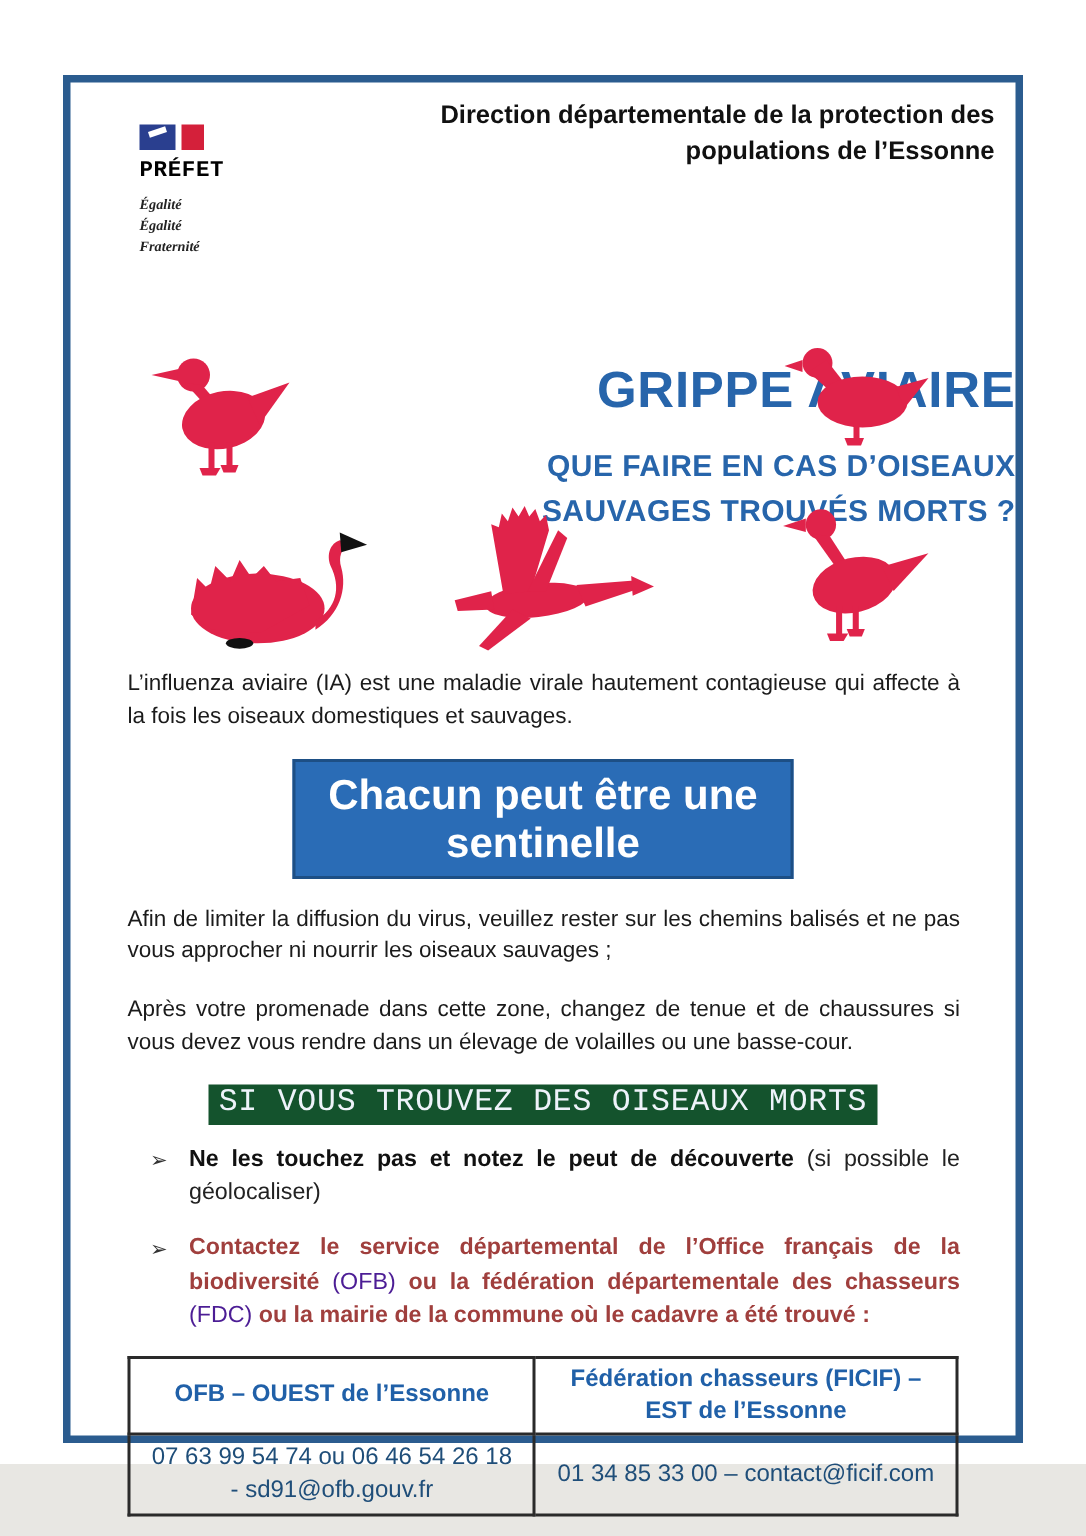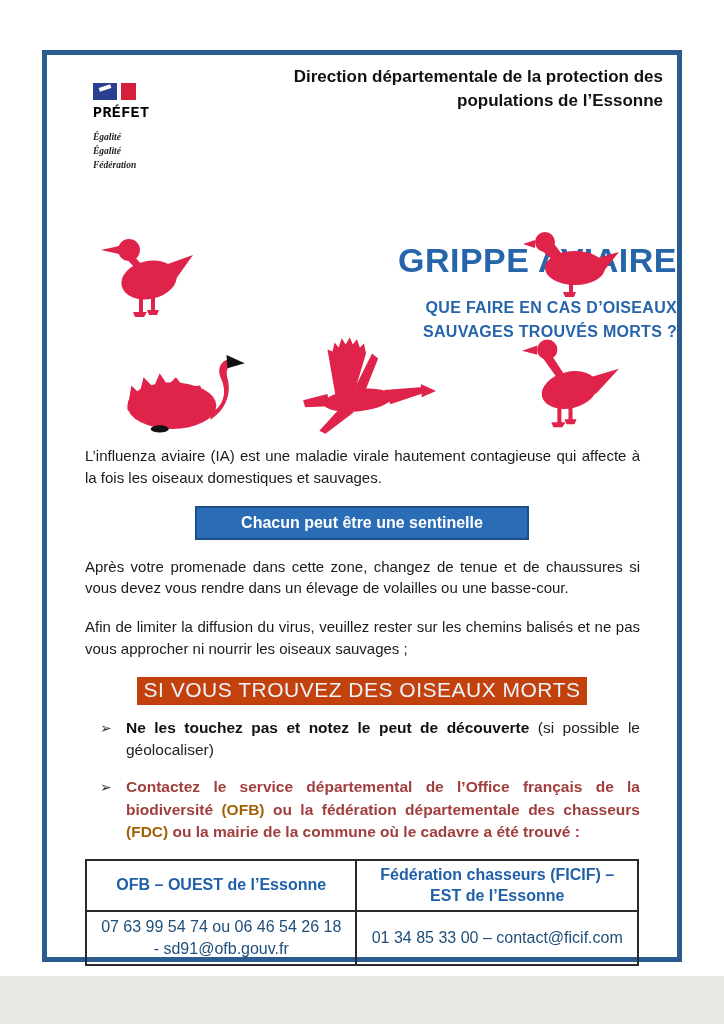--- a/index.html
+++ b/index.html
@@ -19,46 +19,46 @@
   .flag .b::after{content:"";position:absolute;left:6px;top:3px;width:12px;height:4px;background:#fff;transform:rotate(-18deg);}
   .flag .r{width:15px;height:17px;background:#d4203a;}
   .prefet{font-size:15px;font-weight:bold;letter-spacing:.4px;line-height:1.25;color:#000000;font-family:Liberation Mono, monospace;}
   .motto{margin-top:6px;font-family:"Liberation Serif", serif;font-style:italic;font-weight:600;font-size:9.5px;line-height:1.5;color:#222;}
   .direction{position:absolute;right:14px;top:10px;width:430px;text-align:right;
     font-size:17px;font-weight:bold;line-height:1.4;color:#111;}
   
   .hero{position:relative;margin-top:172px;height:218px;}
   .hero-text{position:absolute;left:0;top:14px;width:100%;text-align:right;}
   .hero-title{font-size:34px;font-weight:bold;color:#2765ab;letter-spacing:.5px;}
-  .hero-sub{margin-top:16px;font-size:16px;font-weight:bold;color:#2765ab;line-height:1.5;letter-spacing:.3px;}
+  .hero-sub{margin-top:16px;font-size:20px;font-weight:bold;color:#2765ab;line-height:1.5;letter-spacing:.3px;}
   .bird{position:absolute;}
   .bird svg{display:block;width:100%;height:100%;}
   .bird-gull-left{left:50px;top:8px;width:100px;height:90px;}
   .bird-duck{left:476px;top:0px;width:100px;height:82px;}
   .bird-swan{left:66px;top:124px;width:142px;height:86px;}
   .bird-goose{left:248px;top:108px;width:142px;height:102px;}
   .bird-gull-right{left:470px;top:110px;width:106px;height:102px;}
   
   .para{margin:0 37px 17px 38px;font-size:15px;line-height:1.45;text-align:justify;color:#1b1b1b;}
   .banner1{
     width:330px;margin:6px auto 16px;background:#2a6cb6;border:2px solid #1d4f85;
-    color:#ffffff;font-size:16px;font-weight:bold;text-align:center;padding:6px 0;
+    color:#ffffff;font-size:28px;font-weight:bold;text-align:center;padding:6px 0;
   }
   .banner2{
-    display:block;width:fit-content;margin:2px auto 12px;background:#c2410c;
-    color:#eef3fa;font-size:21px;padding:1px 7px 3px;letter-spacing:.5px;
+    display:block;width:fit-content;margin:2px auto 12px;background:#14532d;
+    color:#eef3fa;font-size:21px;padding:1px 7px 3px;letter-spacing:.5px;font-family:Liberation Mono, monospace;
   }
   .bullets{margin:0 37px 0 53px;}
   .bullet{display:flex;margin-bottom:15px;font-size:15.5px;line-height:1.45;}
   .bullet .marker{width:26px;flex:none;color:#333;font-size:14px;padding-top:1px;}
   .bullet .txt{flex:1;text-align:justify;}
   .b1-bold{font-weight:bold;color:#111;}
   .b1-norm{color:#222;}
   .b2{color:#a03f3d;font-weight:bold;}
-  .b2 .paren{color:#a16207;font-weight:bold;}
+  .b2 .paren{color:#4c1d95;font-weight:normal;}
   
   .contacts{margin:12px auto 0;width:554px;border-collapse:collapse;}
   .contacts td{border:2px solid #2a2a2a;text-align:center;vertical-align:middle;padding:4px 10px;}
   .contacts .hdr{color:#2060a8;font-weight:bold;font-size:16px;line-height:1.3;}
   .contacts .val{color:#1f4e79;font-size:16px;line-height:1.35;}
 </style>
 </head>
 <body>
 
 <div class="scan-bottom"></div>
@@ -69,21 +69,21 @@
     <div class="flag">
       <div class="b"></div>
         <div class="r"></div>
     </div>
     <div class="prefet">
       <div>PRÉFET</div>
     </div>
     <div class="motto">
       <div>Égalité</div>
       <div>Égalité</div>
-      <div>Fédération</div>
+      <div>Fraternité</div>
     </div>
   </div>
   <div class="direction">Direction départementale de la protection des populations de l’Essonne</div>
 
   <div class="hero">
     <div class="hero-text">
       <div class="hero-title">GRIPPE AVIAIRE</div>
       <div class="hero-sub">
         <div>QUE FAIRE EN CAS D’OISEAUX</div>
         <div>SAUVAGES TROUVÉS MORTS ?</div>
@@ -152,22 +152,22 @@
         <polygon points="34,84 48,84 45,89 36,89"></polygon>
         <polygon points="47,81 59,81 57,86 49,86"></polygon>
       </svg>
     </div>
   </div>
 
   <p class="para">L’influenza aviaire (IA) est une maladie virale hautement contagieuse qui affecte à la fois les oiseaux domestiques et sauvages.</p>
 
   <div class="banner1">Chacun peut être une sentinelle</div>
 
+  <p class="para">Afin de limiter la diffusion du virus, veuillez rester sur les chemins balisés et ne pas vous approcher ni nourrir les oiseaux sauvages ;</p>
   <p class="para">Après votre promenade dans cette zone, changez de tenue et de chaussures si vous devez vous rendre dans un élevage de volailles ou une basse-cour.</p>
-  <p class="para">Afin de limiter la diffusion du virus, veuillez rester sur les chemins balisés et ne pas vous approcher ni nourrir les oiseaux sauvages ;</p>
 
   <div class="banner2">SI VOUS TROUVEZ DES OISEAUX MORTS</div>
 
   <div class="bullets">
     <div class="bullet">
       <span class="marker">➢</span>
       <span class="txt">
         <span class="b1-bold">Ne les touchez pas et notez le peut de découverte</span><span class="b1-norm"> (si possible le géolocaliser)</span>
       </span>
     </div>

